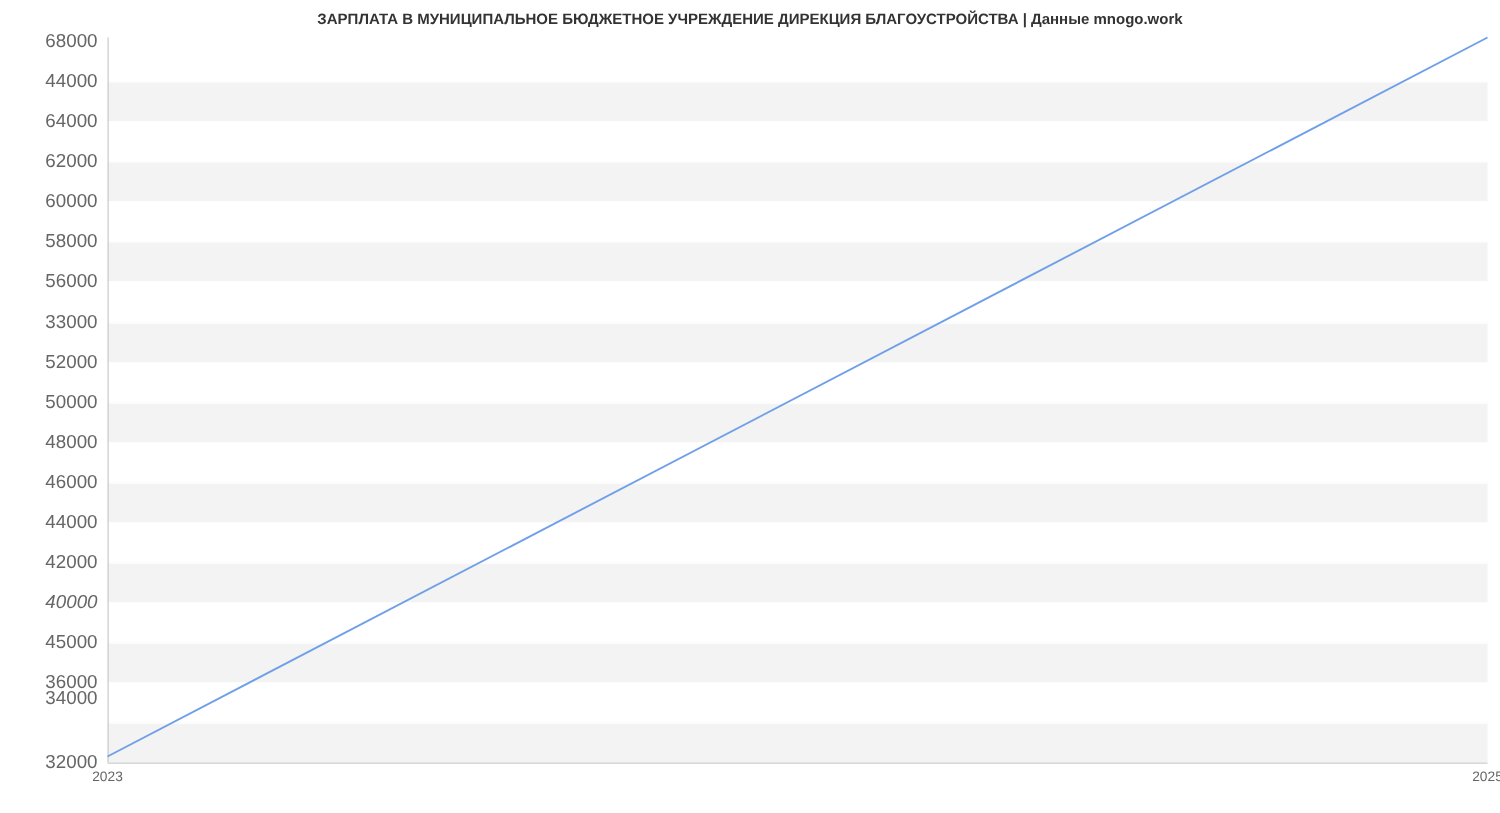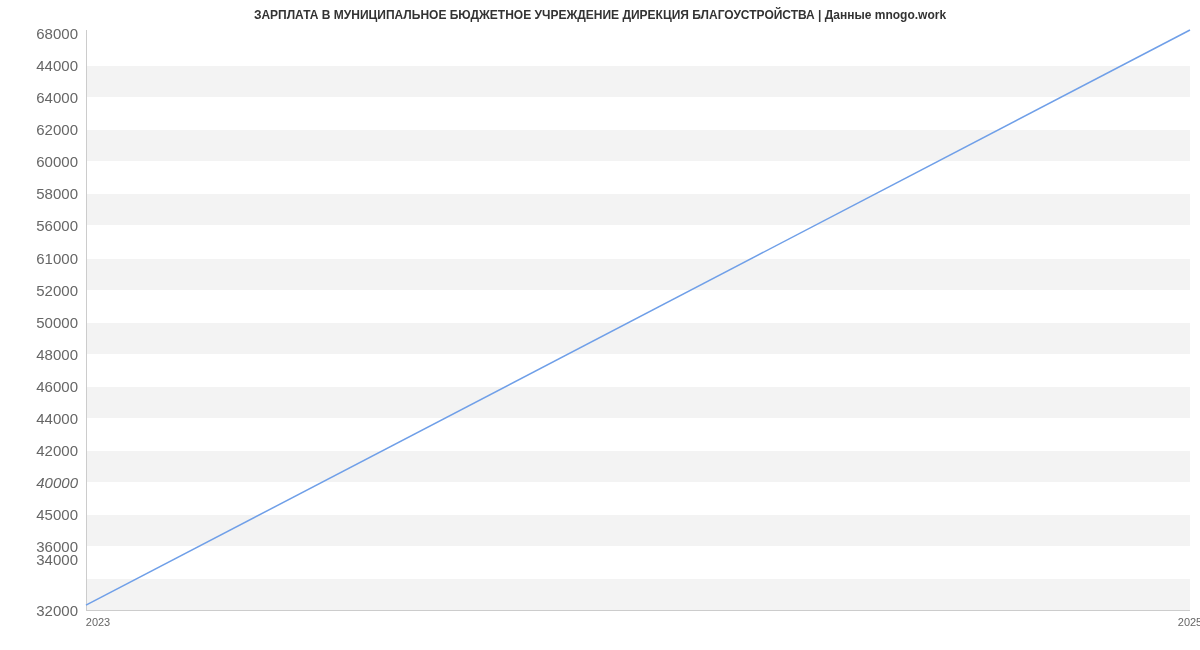--- a/index.html
+++ b/index.html
@@ -113,29 +113,29 @@
       <div class="y-tick-label" style="top: 529px; text-align: center;">34000</div>
       <div class="y-tick-label" style="top: 515.912px;">36000</div>
       <div class="y-tick-label" style="top: 483.867px;">45000</div>
       <div class="y-tick-label" style="top: 451.823px; font-style: italic;">40000</div>
       <div class="y-tick-label" style="top: 419.779px;">42000</div>
       <div class="y-tick-label" style="top: 387.735px;">44000</div>
       <div class="y-tick-label" style="top: 355.691px;">46000</div>
       <div class="y-tick-label" style="top: 323.646px;">48000</div>
       <div class="y-tick-label" style="top: 291.602px;">50000</div>
       <div class="y-tick-label" style="top: 259.558px;">52000</div>
-      <div class="y-tick-label" style="top: 227.514px;">61000</div>
+      <div class="y-tick-label" style="top: 227.514px;">33000</div>
       <div class="y-tick-label" style="top: 195.47px;">56000</div>
       <div class="y-tick-label" style="top: 163.425px;">58000</div>
       <div class="y-tick-label" style="top: 131.381px;">60000</div>
       <div class="y-tick-label" style="top: 99.337px;">62000</div>
       <div class="y-tick-label" style="top: 67.2928px;">64000</div>
       <div class="y-tick-label" style="top: 35.2486px;">44000</div>
       <div class="y-tick-label" style="top: 3.20442px;">68000</div>
-      <div class="x-tick-label" style="left: 12px;">2023</div>
+      <div class="x-tick-label" style="left: 0px;">2023</div>
       <div class="x-tick-label" style="left: 1104px;">2025</div>
       <div class="axis-line" style="left: 0px; top: 0px; width: 1px; height: 580px;"></div>
       <div class="axis-line" style="left: 0px; top: 580px; width: 1104px; height: 1px;"></div>
       <svg class="line-layer" viewBox="0 0 1104 580" preserveAspectRatio="none">
         <polyline points="0,575.1933701657458 1104,0" fill="none" stroke="#6f9fe8" stroke-width="1.5"></polyline>
       </svg>
     </div>
 </div>
 
 </body></html>

